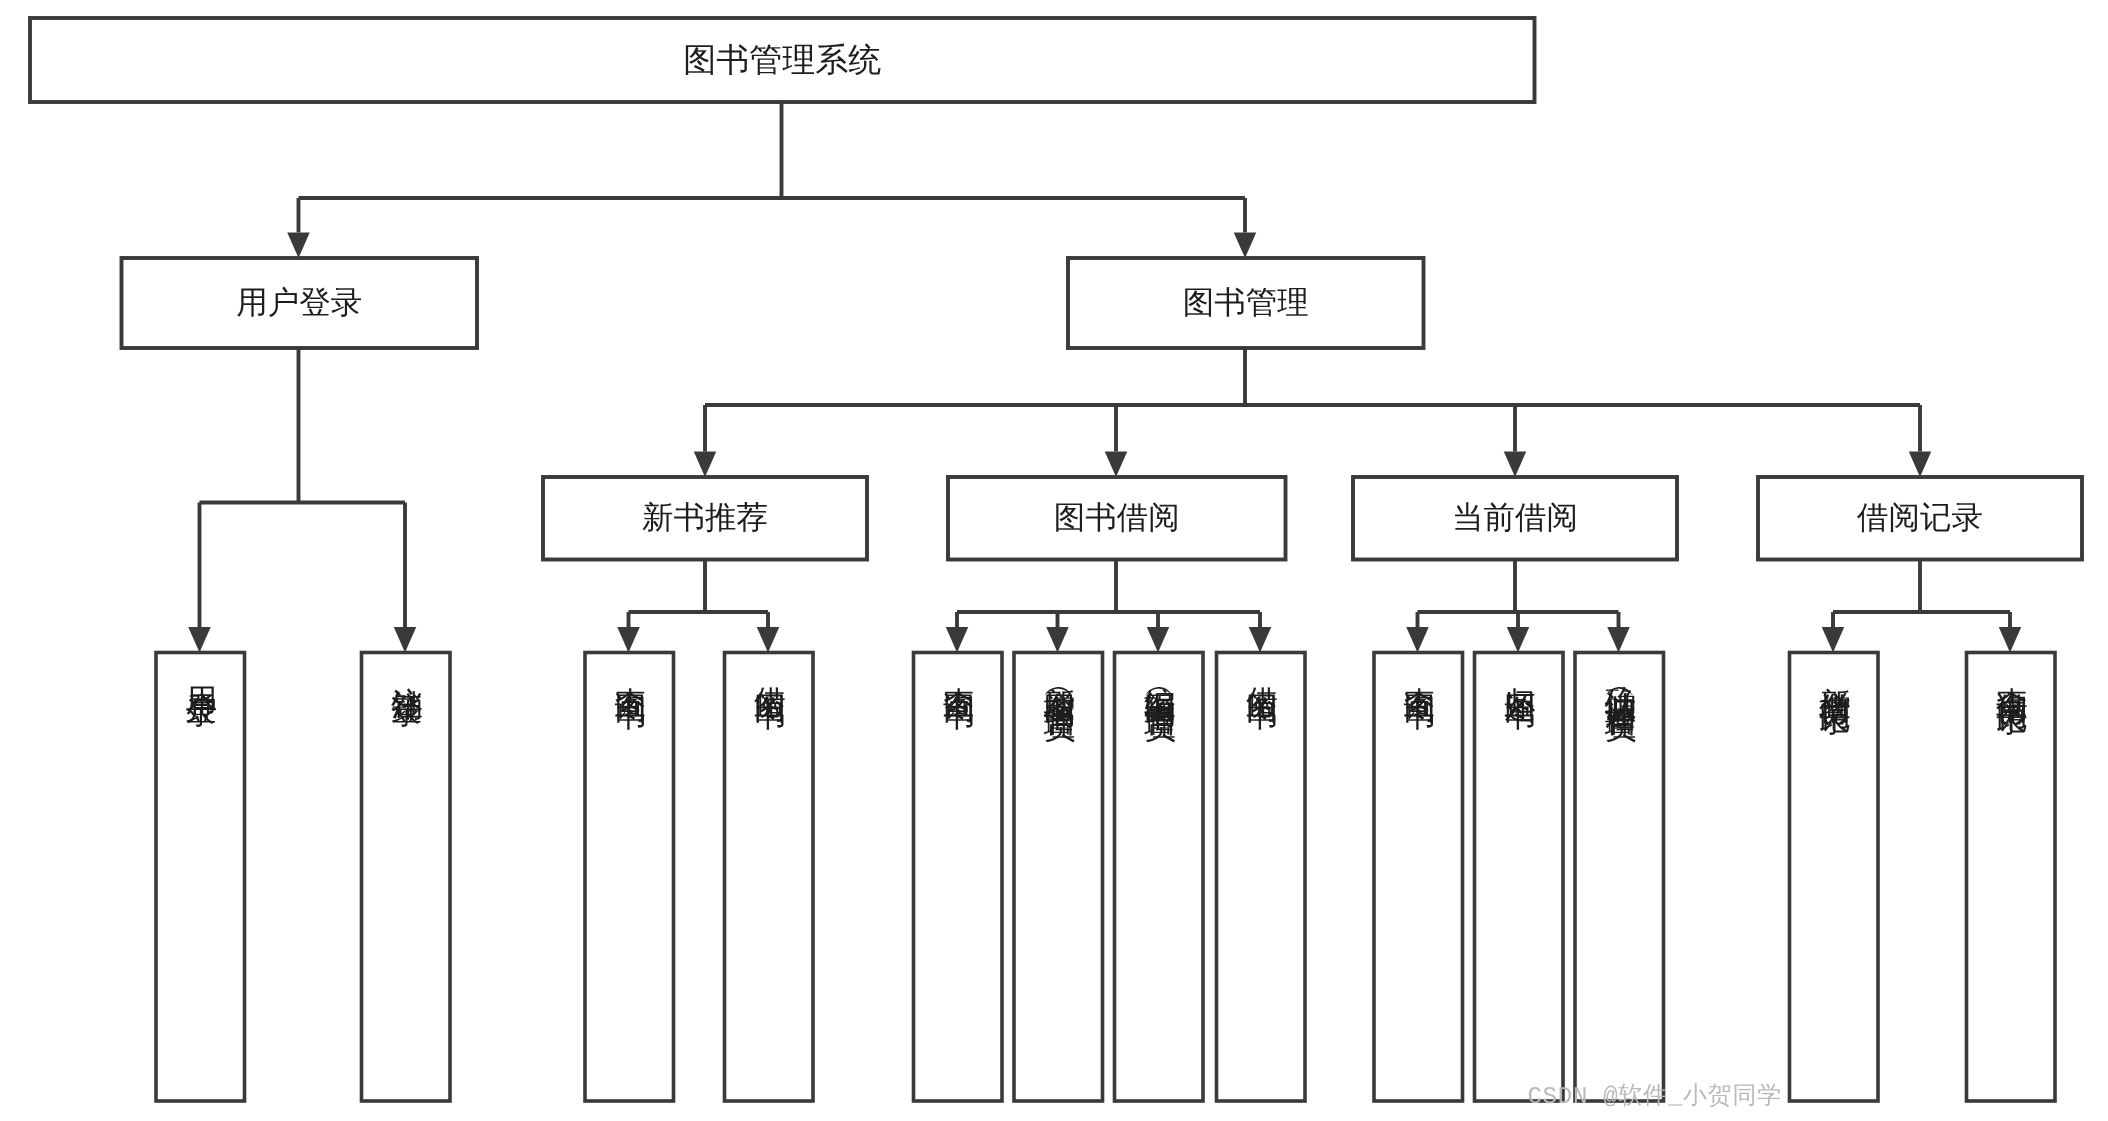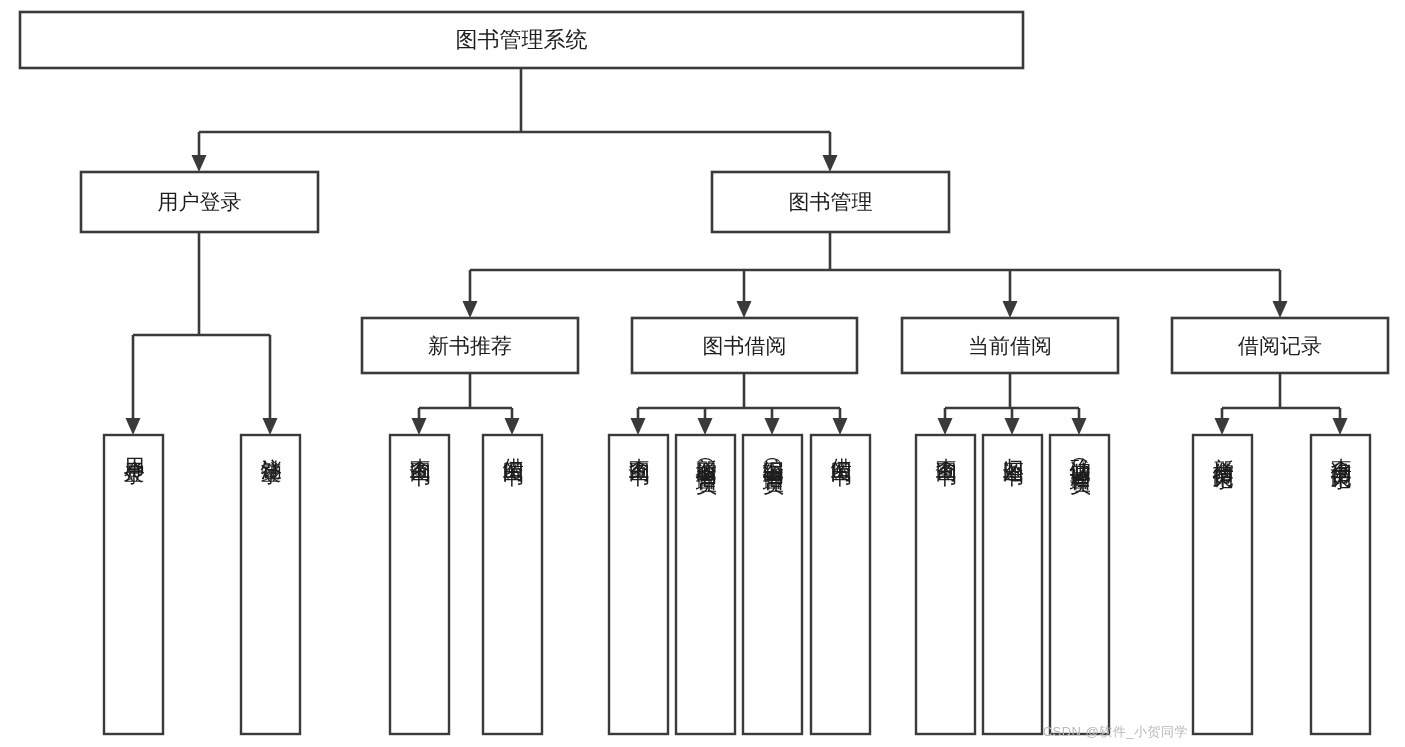--- a/index.html
+++ b/index.html
@@ -77,22 +77,22 @@
     line-height: 1.12;
     letter-spacing: 2.5px;
     color: #1d1d1d;
     white-space: nowrap;
     text-align: left;
   }
   .watermark {
     position: absolute;
     right: 10px;
     bottom: 6px;
-    font-family: Liberation Sans, sans-serif;
-    font-size: 13px;
+    font-family: Liberation Mono, monospace;
+    font-size: 16px;
     color: #b9b9b9;
     letter-spacing: 0.5px;
     white-space: nowrap;
   }
 </style>
 </head>
 <body>
 
 <div id="diagram-root">
 

